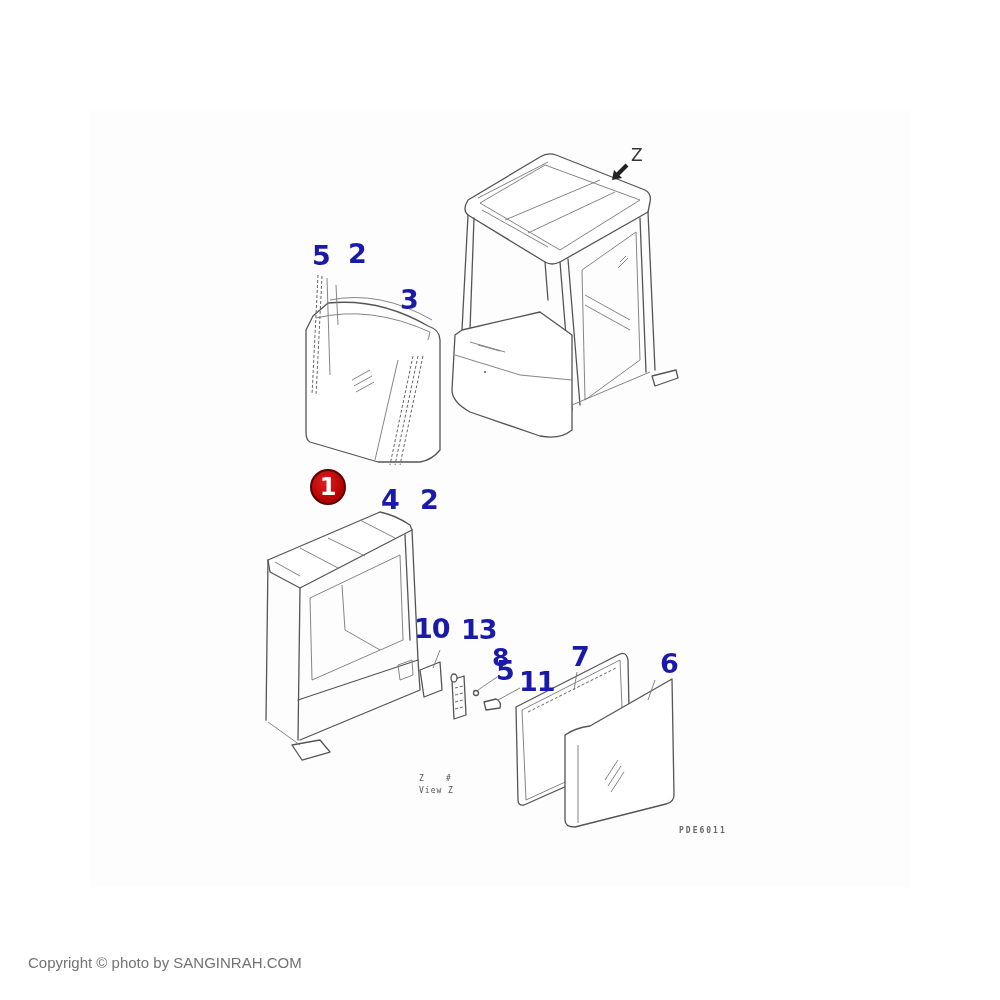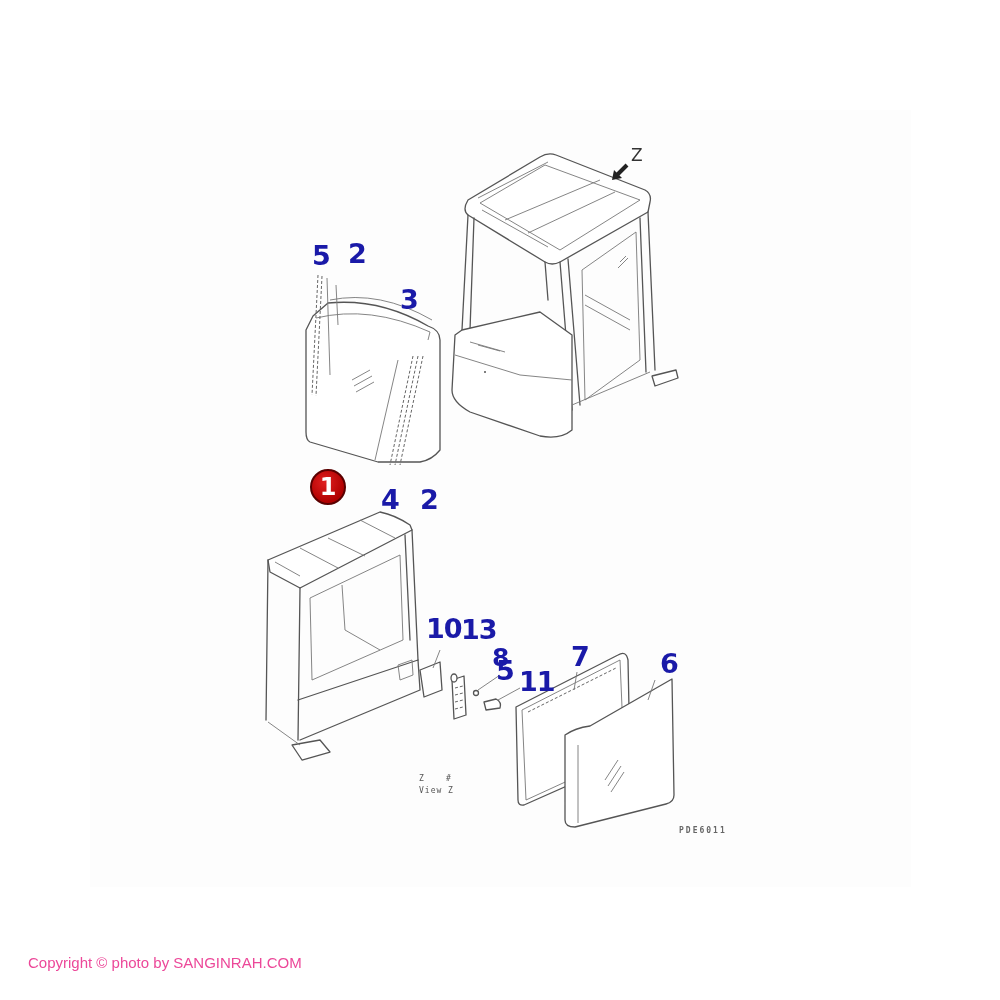--- a/index.html
+++ b/index.html
@@ -17,21 +17,21 @@
     .badge { position: absolute; left: 310px; top: 469px; width: 36px; height: 36px;
              border-radius: 50%; background: radial-gradient(circle at 40% 35%, #e02020, #b00000 70%);
              border: 2px solid #5a0000; box-sizing: border-box; color: #fff; font-weight: bold;
              font-size: 24px; display: flex; align-items: center; justify-content: center; }
     .z-mark { position: absolute; left: 631px; top: 145px; font-size: 17px; color: #333; }
     .view-label { position: absolute; font-family: "DejaVu Sans Mono", monospace; font-size: 8px;
                   color: #555; letter-spacing: 1px; }
     .doc-code { position: absolute; left: 679px; top: 826px; font-family: "DejaVu Sans Mono", monospace;
                 font-size: 8px; color: #666; letter-spacing: 2px; font-weight: bold; }
     .copyright { position: absolute; left: 28px; top: 954px; font-family: "Liberation Sans", sans-serif;
-                 font-size: 15px; color: #ec4899; }
+                 font-size: 15px; color: #737373; }
   </style>
 </head>
 <body>
 
 <div class="panel"></div>
 
 <svg class="diagram" viewBox="0 0 1000 1000">
 
   <g>
 
@@ -132,21 +132,21 @@
   </g>
 </svg>
 
 <div class="z-mark">Z</div>
 
 <div class="callout" style="left:312px;top:242px;">5</div>
 <div class="callout" style="left:348px;top:240px;">2</div>
 <div class="callout" style="left:400px;top:286px;">3</div>
 <div class="callout" style="left:381px;top:486px;">4</div>
 <div class="callout" style="left:420px;top:486px;">2</div>
-<div class="callout" style="left:426px;top:615px;text-align:right;">10</div>
+<div class="callout" style="left:414px;top:615px;text-align:right;">10</div>
 <div class="callout" style="left:461px;top:616px;">13</div>
 <div class="callout" style="left:492px;top:645px;font-size:25px;">8</div>
 <div class="callout" style="left:496px;top:657px;">5</div>
 <div class="callout" style="left:519px;top:668px;">11</div>
 <div class="callout" style="left:571px;top:643px;">7</div>
 <div class="callout" style="left:660px;top:650px;">6</div>
 
 <div class="badge">1</div>
 
 <div class="view-label" style="left:419px;top:774px;">Z</div>

